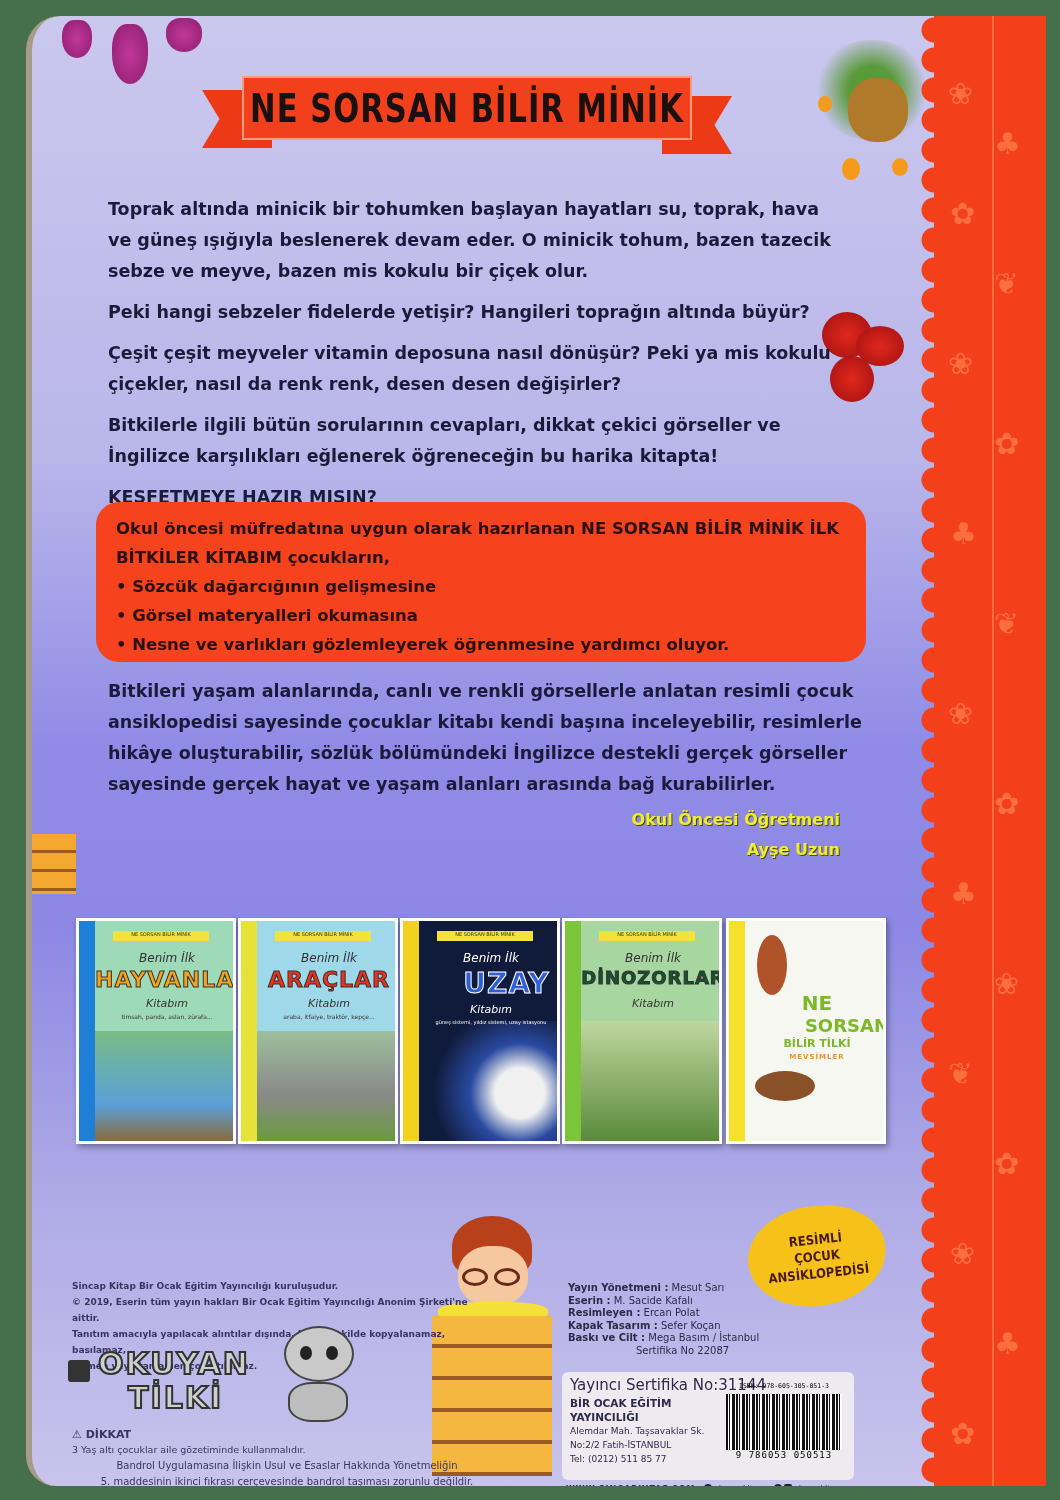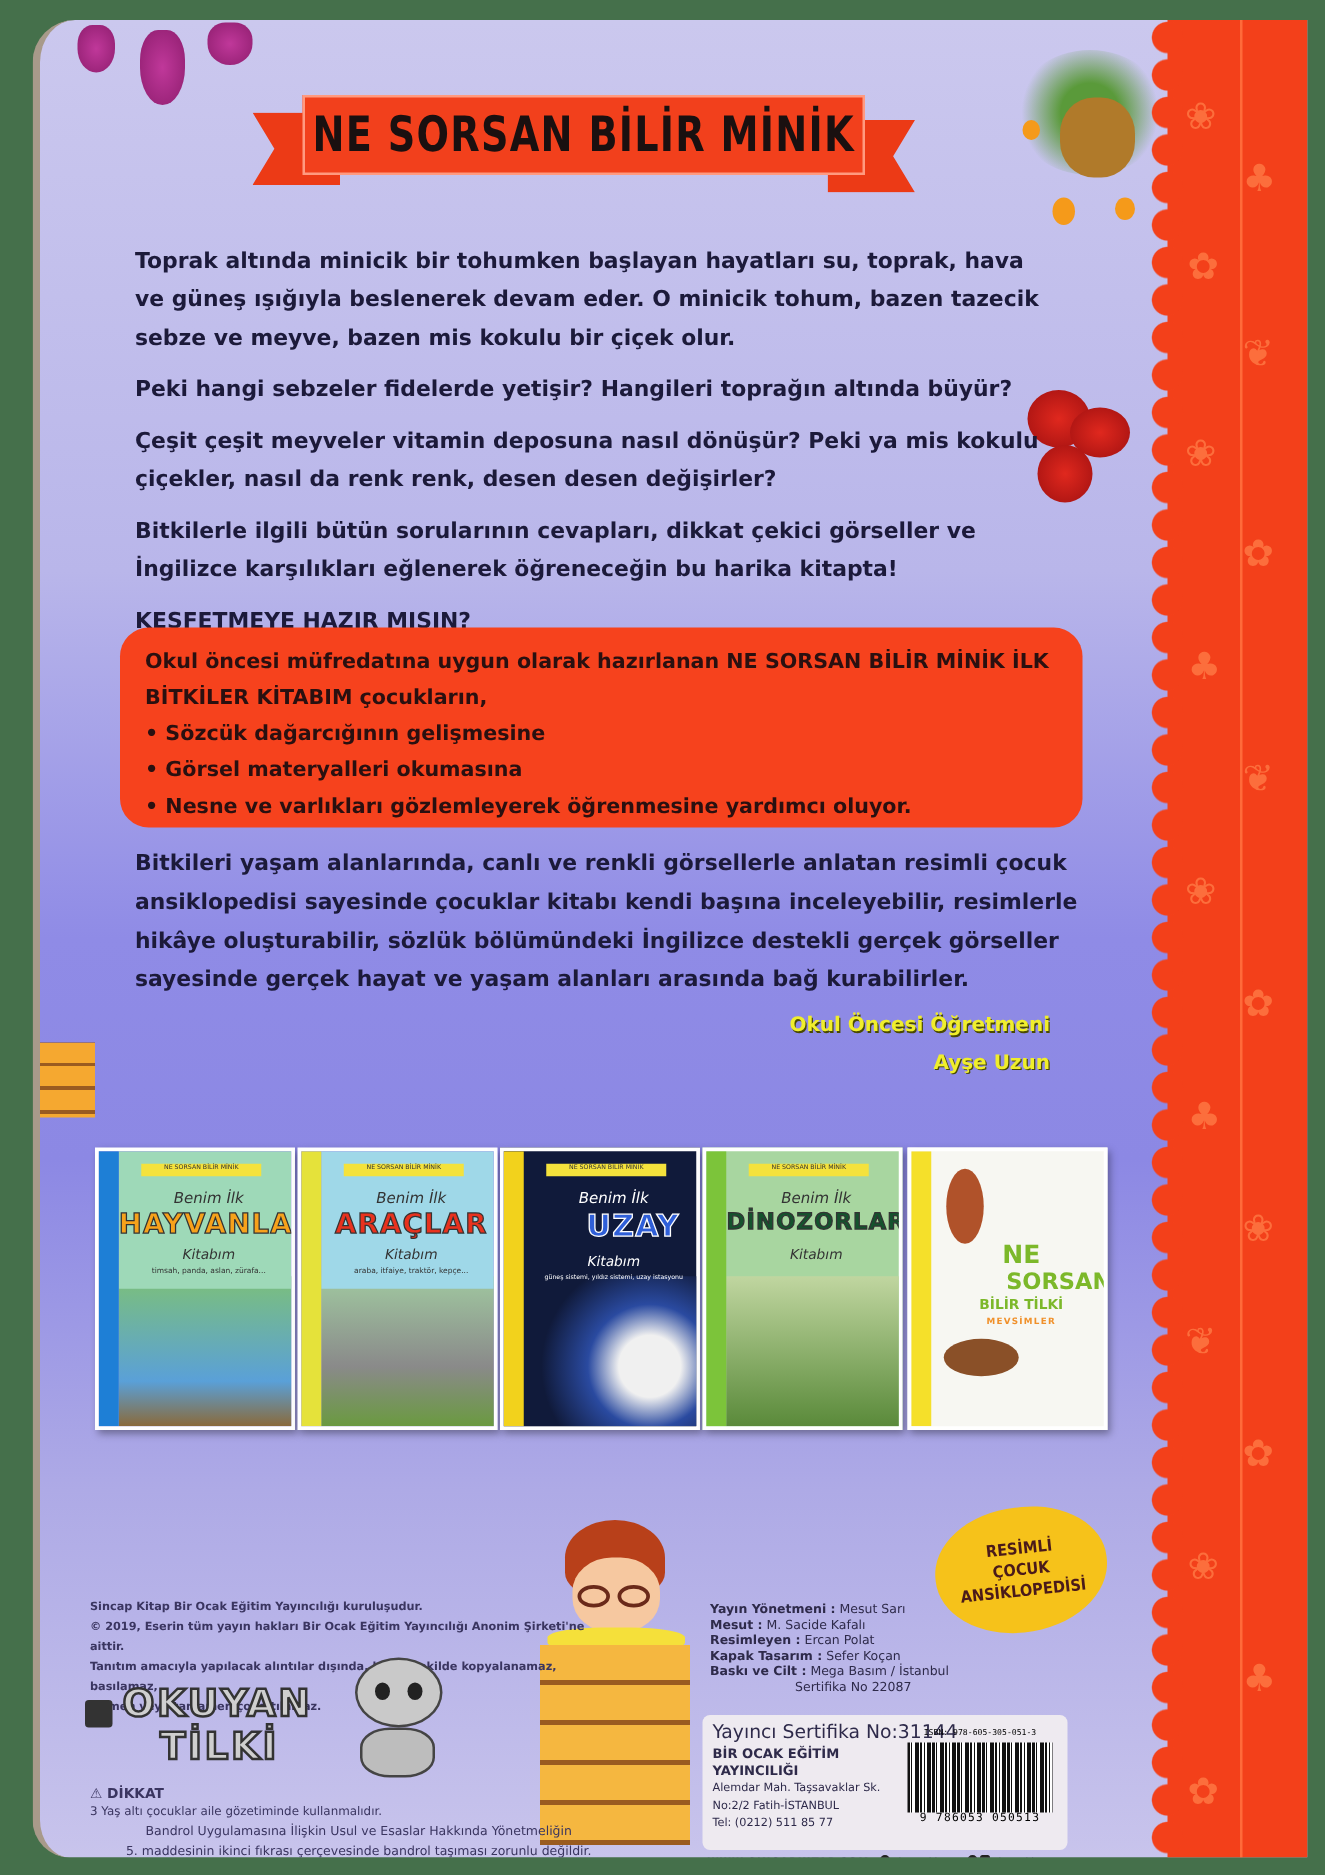--- a/index.html
+++ b/index.html
@@ -171,21 +171,21 @@
       <div class="sub">Benim İlk</div>
       <div class="big" style="color:#e8321e;">ARAÇLAR</div>
       <div class="kit">Kitabım</div>
       <div class="kit" style="top:92px;font-size:6px;font-style:normal;">araba, itfaiye, traktör, kepçe...</div>
     </div>
     <div class="cover" style="left:324px;background:#101a3a;">
       <div class="scene" style="background:radial-gradient(circle at 70% 60%,#f0f0f0 20%,#2a4aa0 40%,#101a3a 70%);"></div>
       <div class="stripe" style="background:#f2d21c;"></div>
       <div class="top-ribbon">NE SORSAN BİLİR MİNİK</div>
       <div class="sub" style="color:#fff;">Benim İlk</div>
-      <div class="big" style="color:#2f5fd8;-webkit-text-stroke:1px #fff;font-size:24px;padding-left:31px;">UZAY</div>
+      <div class="big" style="color:#2f5fd8;-webkit-text-stroke:1px #fff;font-size:28px;padding-left:31px;">UZAY</div>
       <div class="kit" style="color:#fff;top:82px;">Kitabım</div>
       <div class="kit" style="color:#fff;top:98px;font-size:5px;font-style:normal;">güneş sistemi, yıldız sistemi, uzay istasyonu</div>
     </div>
     <div class="cover" style="left:486px;background:#a8d6a0;">
       <div class="scene" style="background:linear-gradient(180deg,#c0d6a0,#5a8a3a);"></div>
       <div class="stripe" style="background:#7cc43a;"></div>
       <div class="top-ribbon">NE SORSAN BİLİR MİNİK</div>
       <div class="sub">Benim İlk</div>
       <div class="big" style="color:#14532d;font-size:18px;">DİNOZORLAR</div>
       <div class="kit">Kitabım</div>
@@ -237,21 +237,21 @@
 
   <div class="warn" style="left:40px;top:1412px;">⚠ DİKKAT</div>
   <div class="warn-note" style="left:40px;top:1428px;">3 Yaş altı çocuklar aile gözetiminde kullanmalıdır.</div>
   <div class="legal2" style="left:40px;top:1442px;">
     <div>Bandrol Uygulamasına İlişkin Usul ve Esaslar Hakkında Yönetmeliğin</div>
     <div>5. maddesinin ikinci fıkrası çerçevesinde bandrol taşıması zorunlu değildir.</div>
   </div>
 
   <div class="credits" style="left:536px;top:1266px;">
     <div><b>Yayın Yönetmeni :</b> <span>Mesut Sarı</span></div>
-    <div><b>Mesut :</b> <span>M. Sacide Kafalı</span></div>
+    <div><b>Eserin :</b> <span>M. Sacide Kafalı</span></div>
     <div><b>Resimleyen :</b> <span>Ercan Polat</span></div>
     <div><b>Kapak Tasarım :</b> <span>Sefer Koçan</span></div>
     <div><b>Baskı ve Cilt :</b> <span>Mega Basım / İstanbul</span></div>
     <div class="indent">Sertifika No 22087</div>
   </div>
 
   <div class="isbn-box" style="left:530px;top:1356px;">
     <div class="publisher">
       <div style="font-size:15px;margin-bottom:4px;">Yayıncı Sertifika No:31144</div>
       <div class="pubname">BİR OCAK EĞİTİM</div>

